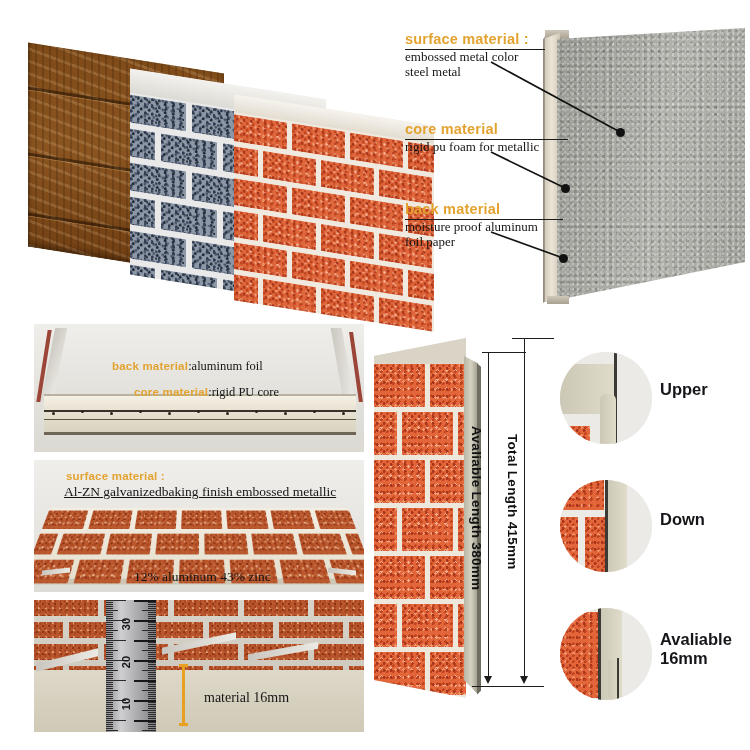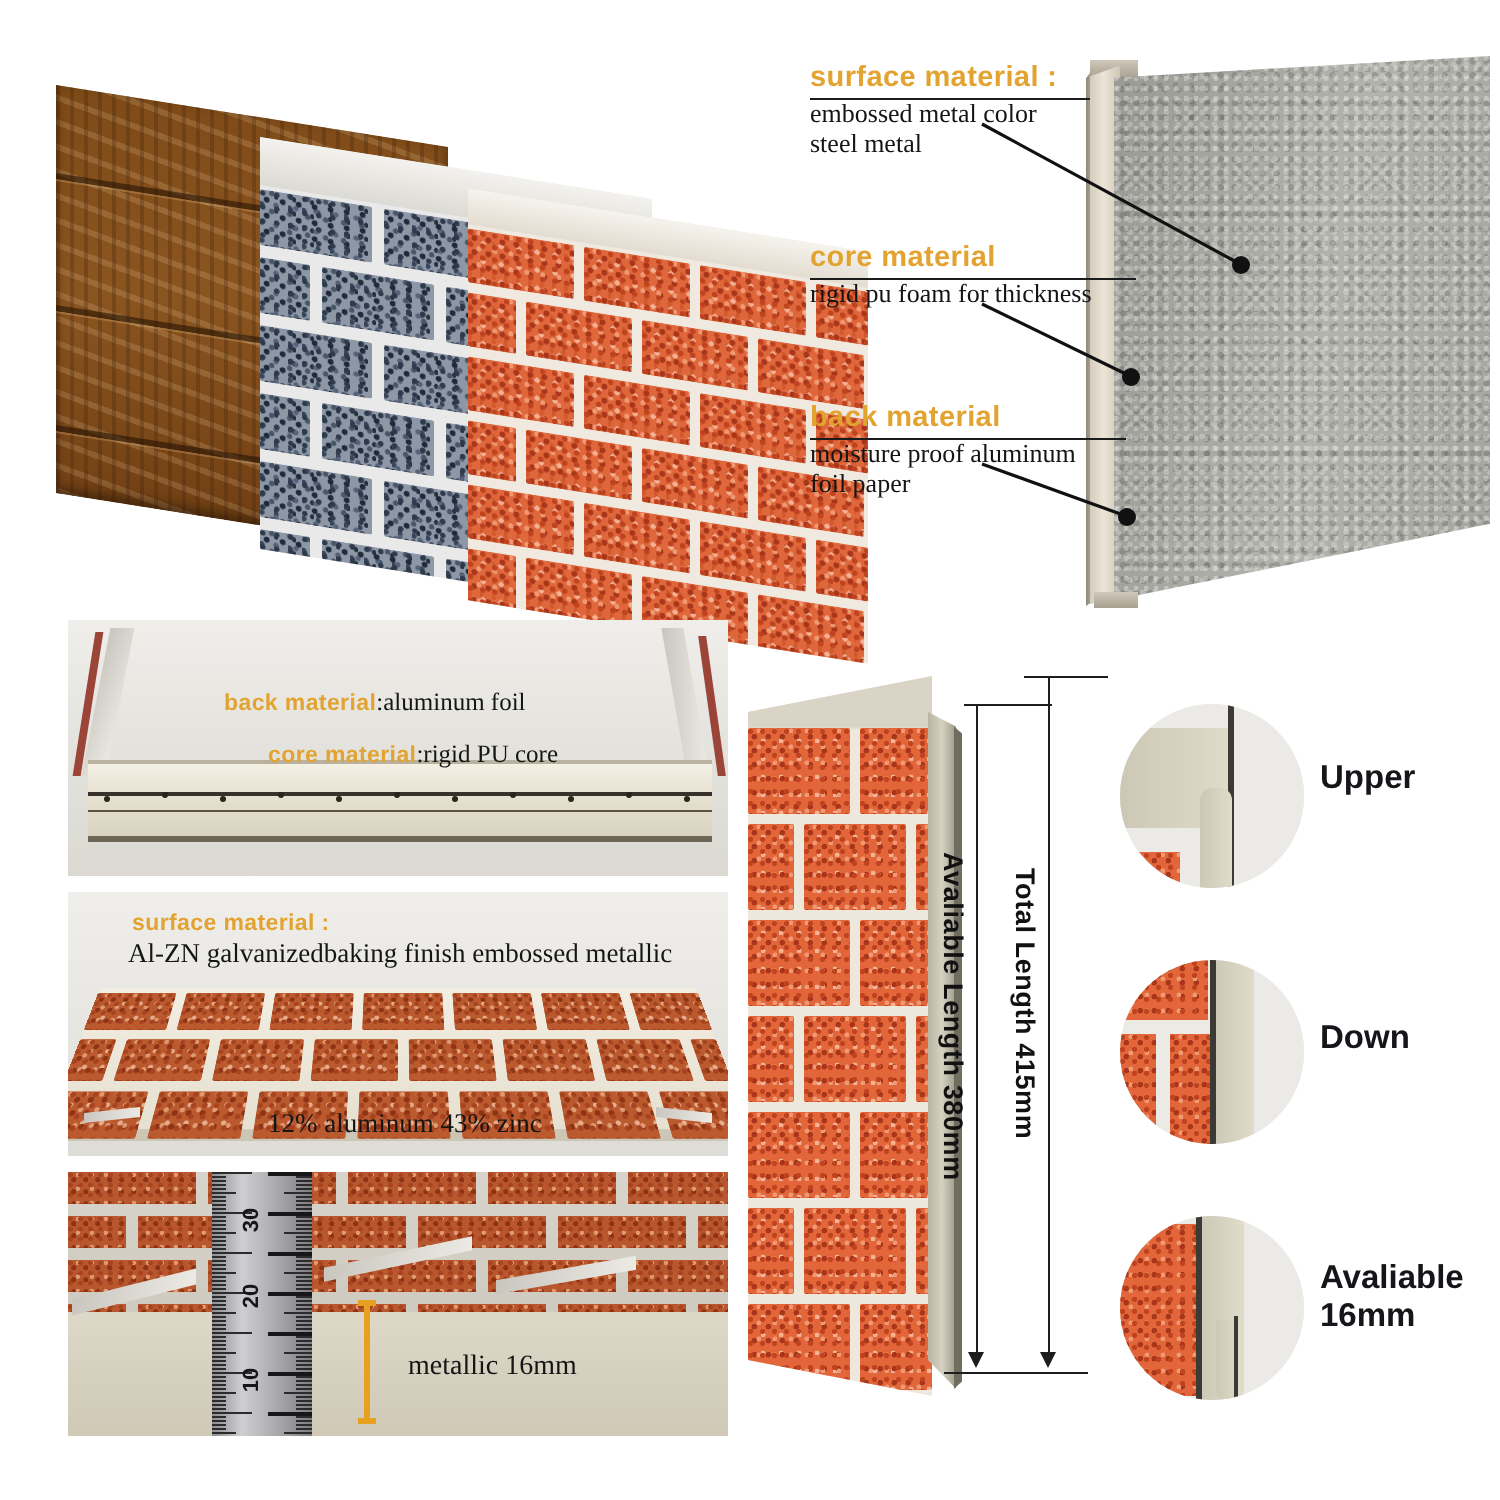--- a/index.html
+++ b/index.html
@@ -105,21 +105,21 @@
 
   .callout{position:absolute;}
   .callout .gold-head{font-size:14.5px;display:block;line-height:1.1;}
   .callout .rule{height:1.4px;background:#1b1b1b;margin-top:1px;}
   .callout .serif-desc{font-size:13px;line-height:1.15;display:block;}
   .leader{position:absolute;overflow:visible;pointer-events:none;}
   .dot{position:absolute;width:9px;height:9px;border-radius:50%;background:#111;}
 
   
   #photo-col{position:absolute;left:34px;top:310px;width:330px;height:408px;}
-  .photo{position:absolute;left:0;width:330px;background:#ddd;overflow:hidden;}
+  .photo{position:absolute;left:0;width:330px;background:#ddd;overflow:hidden;margin-top:14px;}
   #photo-cross{top:0;height:128px;}
   #photo-surface{top:136px;height:132px;}
   #photo-thickness{top:276px;height:132px;}
 
   
   .cs-bg{position:absolute;inset:0;background:linear-gradient(180deg,#efeeea,#e2e1dc 55%,#dbd9d2);}
   .cs-slab{position:absolute;left:10px;right:8px;top:70px;height:36px;
     background:linear-gradient(180deg,#f4f0e4,#e8e2d2 40%,#d8d2c0);
     border-top:2px solid #b9b2a0;border-bottom:3px solid #6e6656;}
   .cs-seam{position:absolute;left:10px;right:8px;height:2px;background:#39322a;}
@@ -321,21 +321,21 @@
     <div class="callout" style="left:10px;top:12px;width:140px;">
       <span class="gold-head">surface material :</span>
       <div class="rule"></div>
       <span class="serif-desc">embossed metal color</span>
       <span class="serif-desc"> steel metal</span>
     </div>
 
     <div class="callout" style="left:10px;top:102px;width:163px;">
       <span class="gold-head">core material</span>
       <div class="rule"></div>
-      <span class="serif-desc">rigid pu foam for thickness</span>
+      <span class="serif-desc">rigid pu foam for metallic</span>
     </div>
 
     <div class="callout" style="left:10px;top:182px;width:158px;">
       <span class="gold-head">back material</span>
       <div class="rule"></div>
       <span class="serif-desc">moisture proof aluminum</span>
       <span class="serif-desc"> foil paper</span>
     </div>
   </div>
 
@@ -400,21 +400,21 @@
             <div class="sf-tile" style="left: 264px; top: 55px; width: 34px; height: 21px;"></div>
           </div>
       </div>
       <div class="cs-rail" style="left:8px;bottom:18px;width:28px;height:5px;transform:skewY(-6deg);"></div>
       <div class="cs-rail" style="right:8px;bottom:18px;width:28px;height:5px;transform:skewY(6deg);"></div>
 
       <div class="lbl-on-photo" style="left:32px;top:6px;">
         <span class="gold-head">surface material :</span>
       </div>
       <div class="lbl-on-photo" style="left:30px;top:22px;">
-        <span class="serif-desc" style="font-size:13.5px;">Al-ZN galvanizedbaking finish embossed metallic</span>
+        <span class="serif-desc" style="font-size:13.5px;text-decoration:underline;">Al-ZN galvanizedbaking finish embossed metallic</span>
       </div>
       <div class="lbl-on-photo" style="left:100px;top:107px;">
         <span class="serif-desc" style="font-size:13.5px;">12% aluminum 43% zinc</span>
       </div>
     </div>
 
     <div class="photo" id="photo-thickness">
       <div class="tk-bg"></div>
       <div class="tk-face"></div>
       <div id="tk-bricks">
@@ -581,21 +581,21 @@
             <div class="rtick mid" style="top: 130px;"></div>
             <div class="rtick-l" style="top: 130px; width: 12px;"></div>
           </div>
         <div class="rnum" style="left:14px;top:98px;">10</div>
         <div class="rnum" style="left:14px;top:56px;">20</div>
         <div class="rnum" style="left:14px;top:18px;">30</div>
       </div>
 
       <div class="tk-arrow" style="left:148px;top:64px;height:62px;"></div>
       <div class="lbl-on-photo" style="left:170px;top:88px;">
-        <span class="serif-desc" style="font-size:14px;">metallic 16mm</span>
+        <span class="serif-desc" style="font-size:14px;">material 16mm</span>
       </div>
     </div>
   </div>
 
   <div id="dim">
 
     <div id="dim-panel">
       <div class="dp-face">
         <div class="dp-top"></div>
         <div id="dim-bricks">

